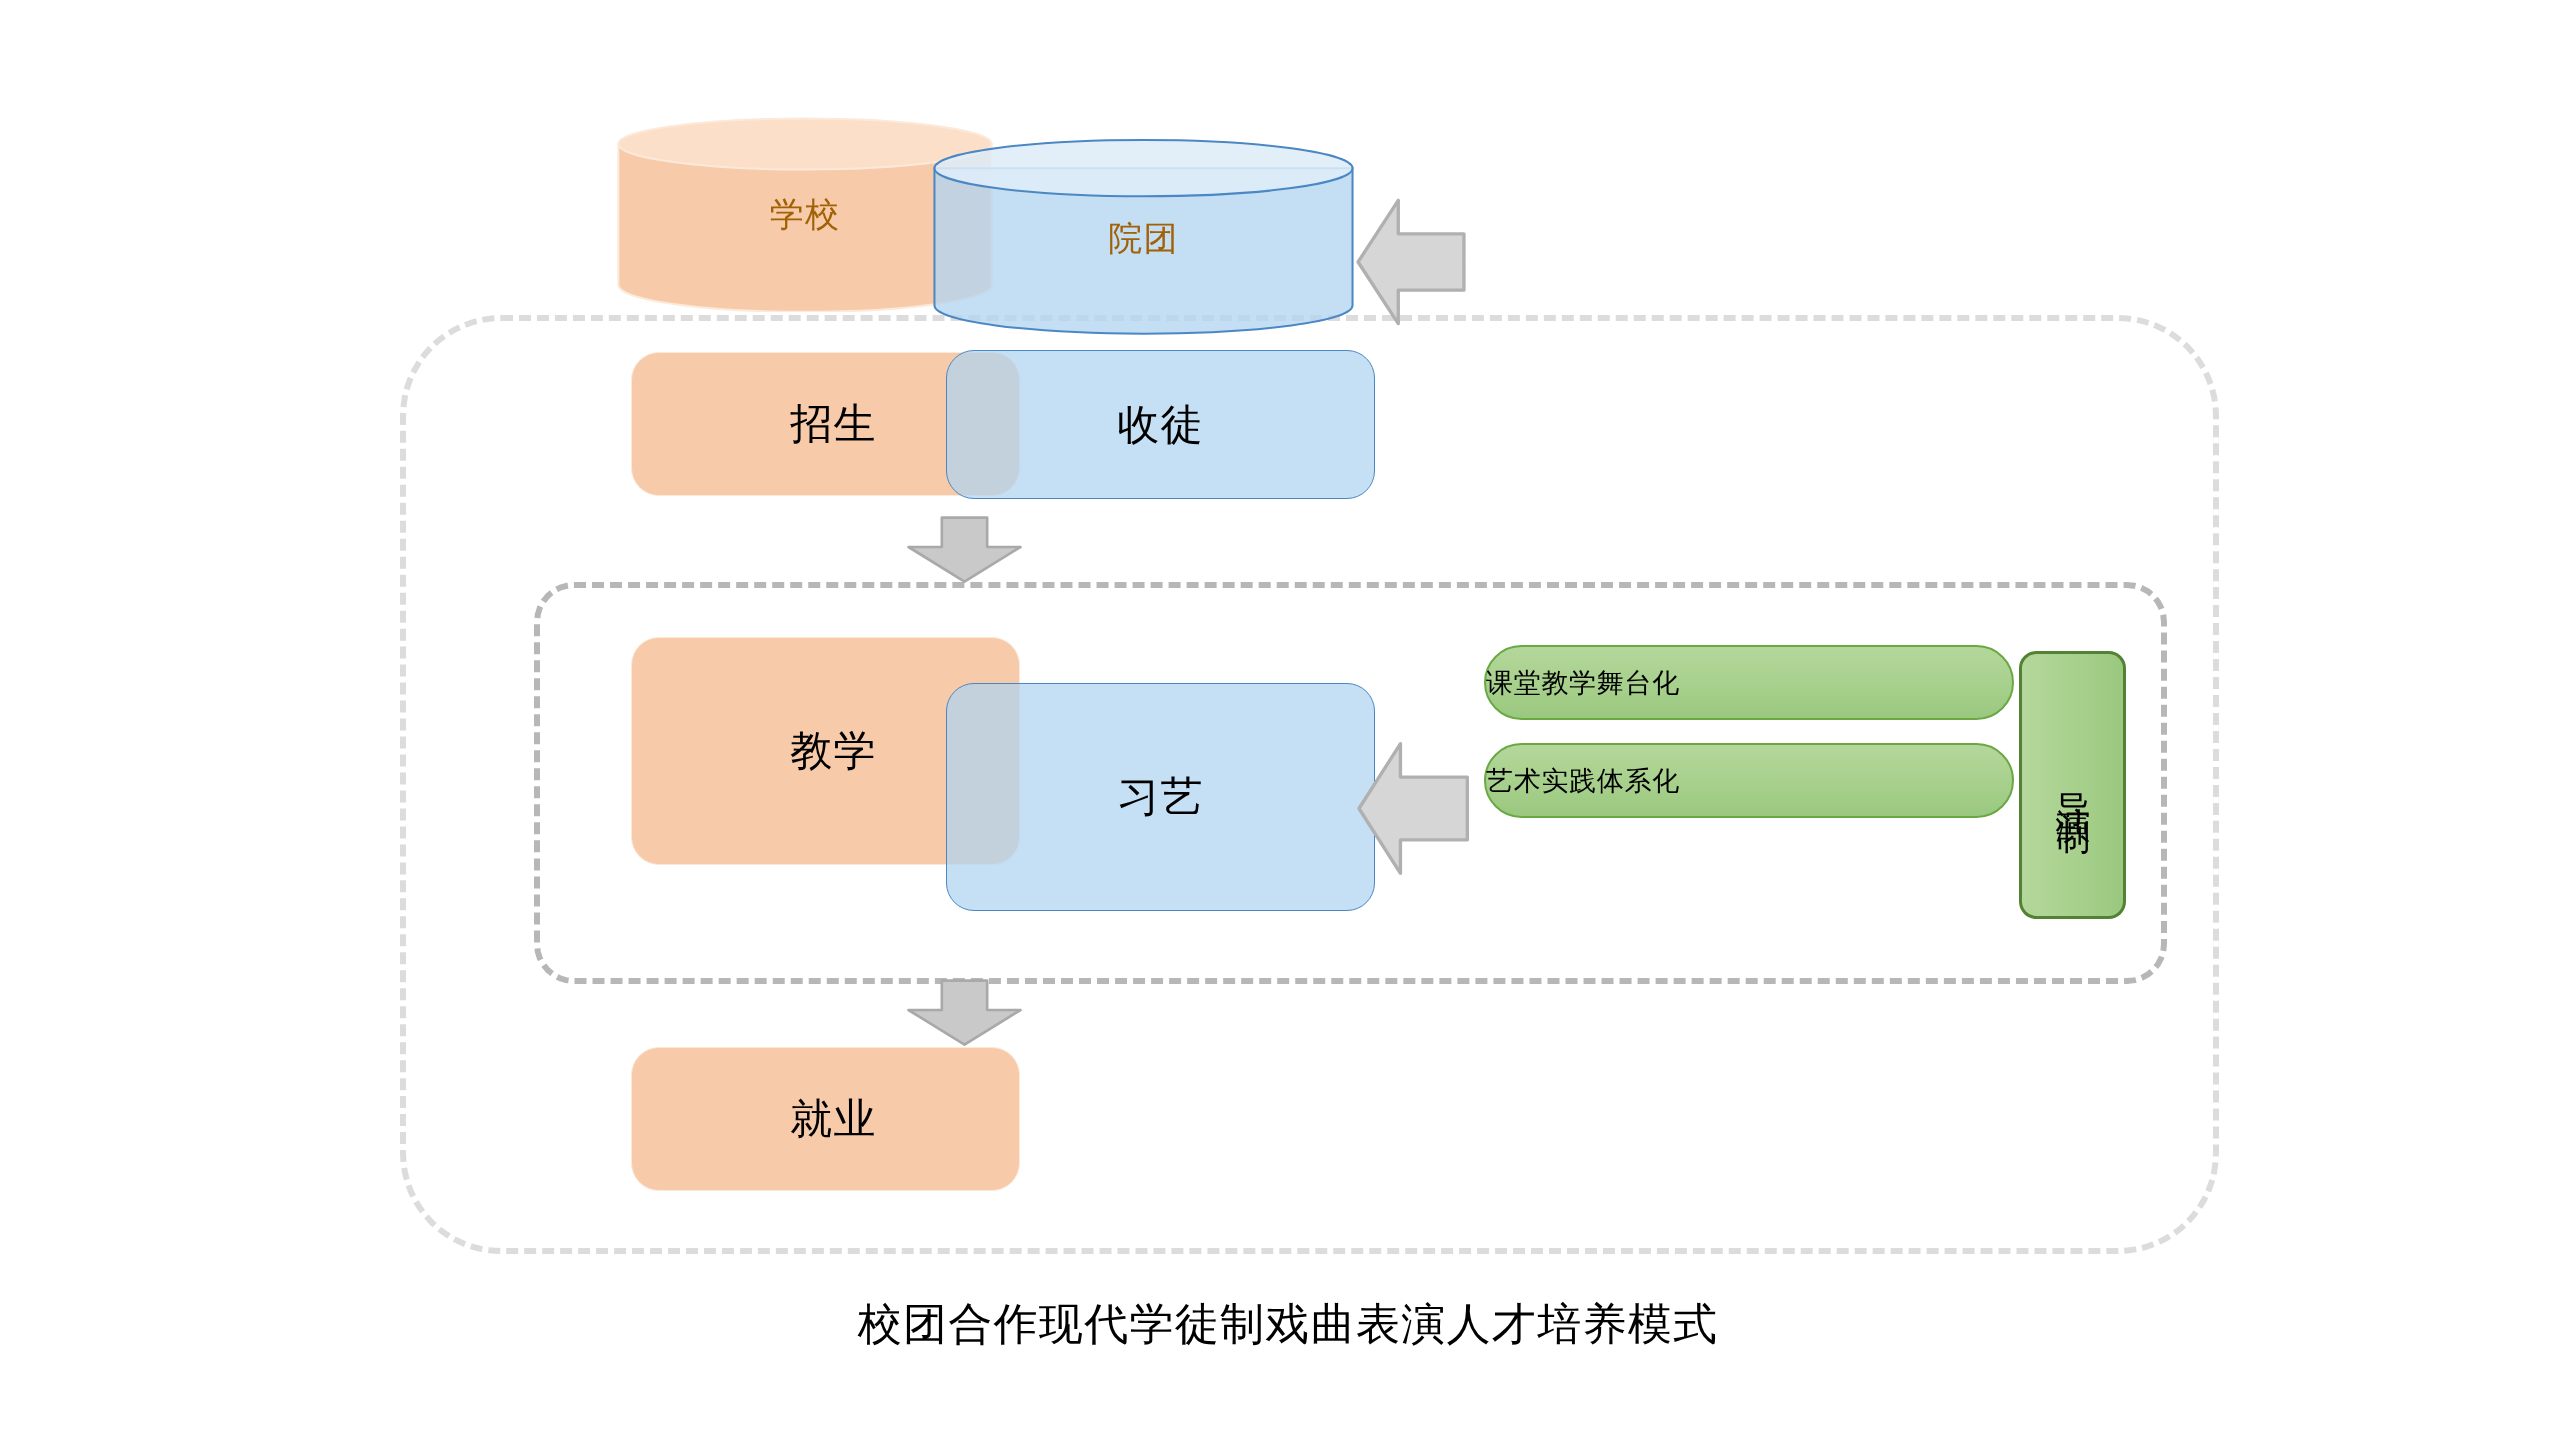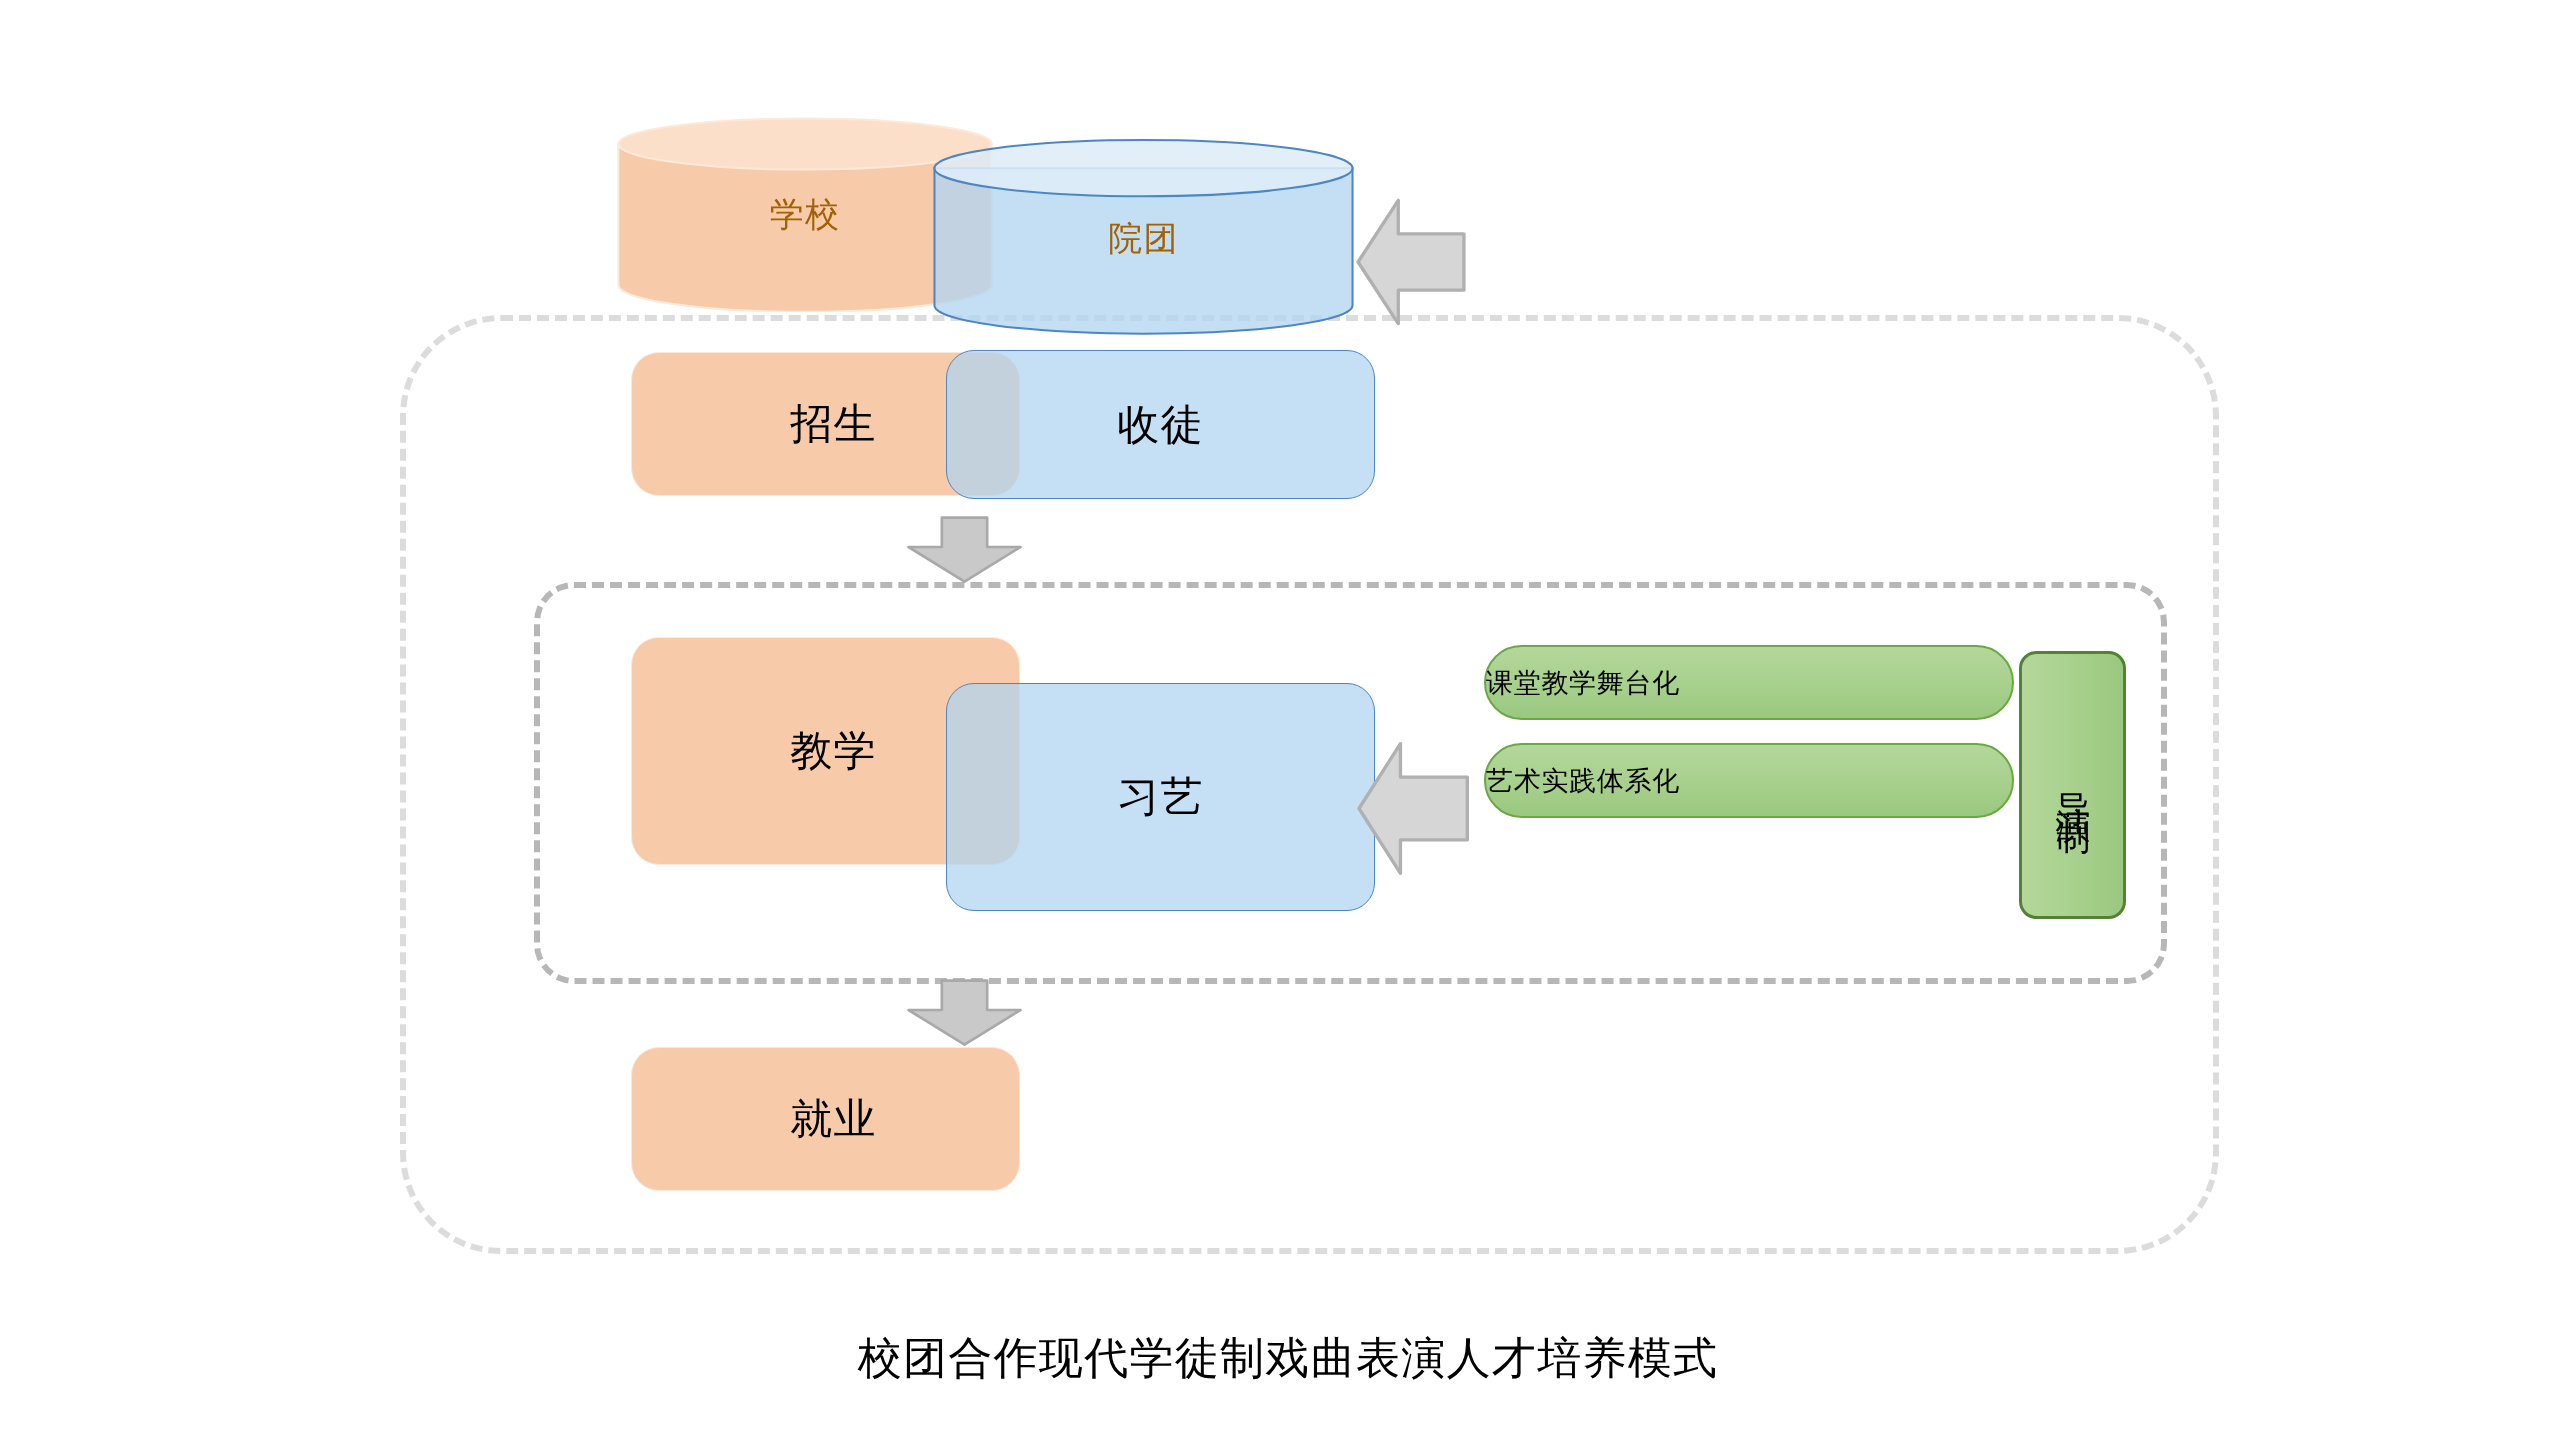--- a/index.html
+++ b/index.html
@@ -88,21 +88,21 @@
     line-height:1;
   }
 
   
   .arrow{position:absolute;}
   .arrow svg{display:block;}
 
   
   .caption{
     position:absolute;left:0;top:1295px;width:2576px;
-    text-align:center;font-size:44px;color:#000;letter-spacing:1.3px;margin-top:34px;
+    text-align:center;font-size:44px;color:#000;letter-spacing:1.3px;
   }
 </style>
 </head>
 <body>
 
 <div id="stage">
 
   <div class="dashed-outer"></div>
   <div class="dashed-inner"></div>
 

